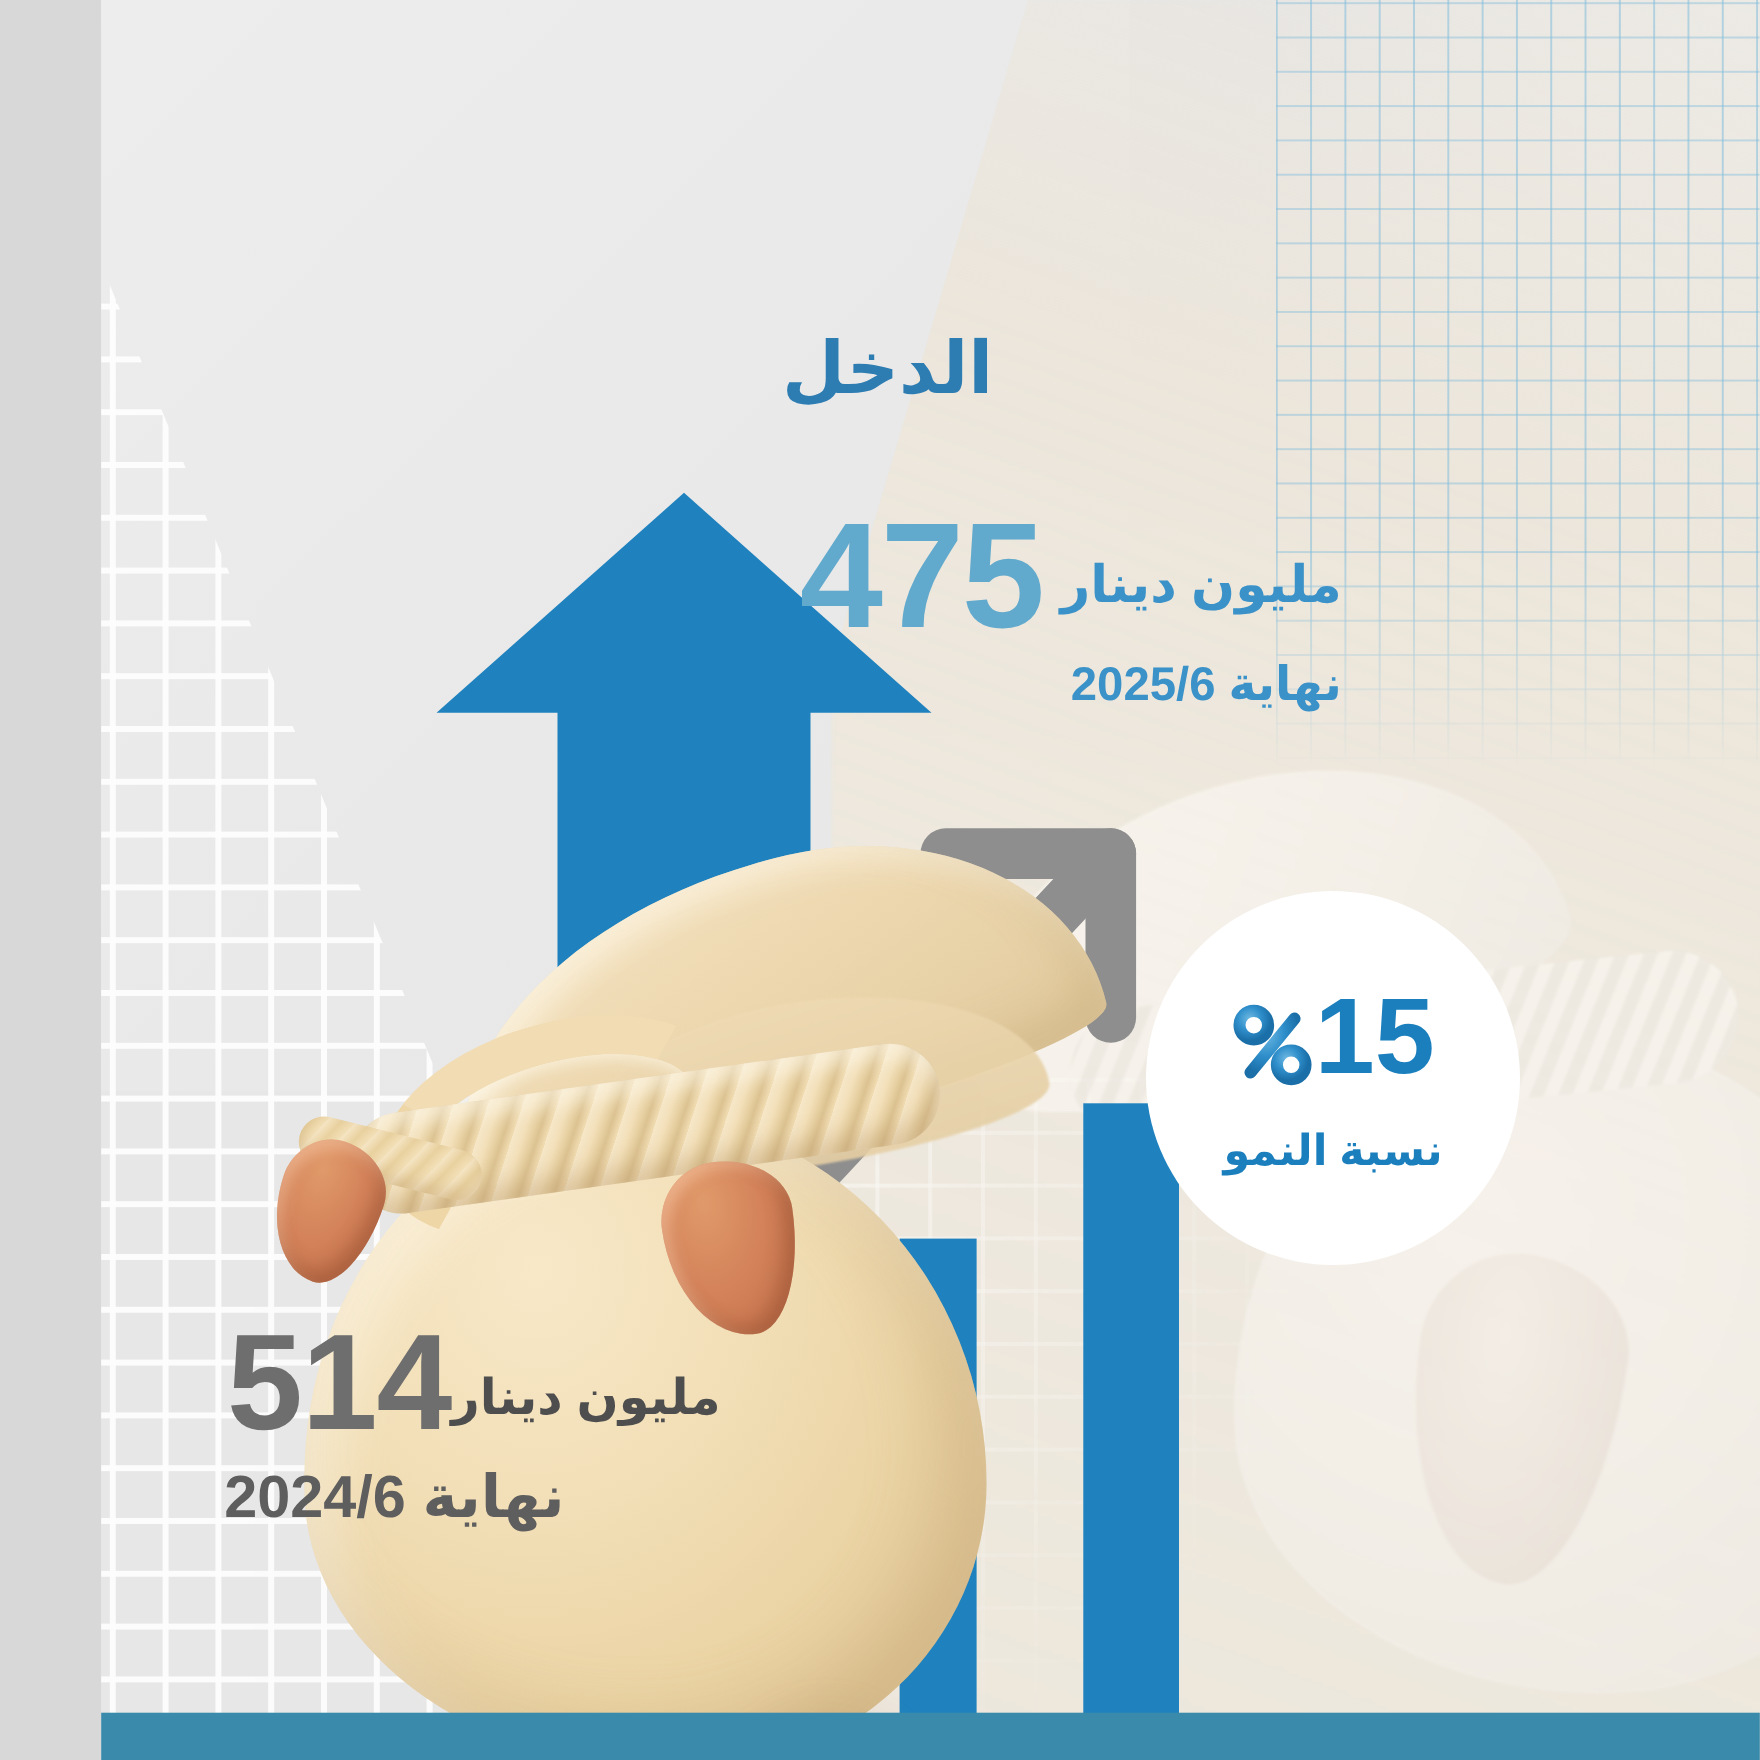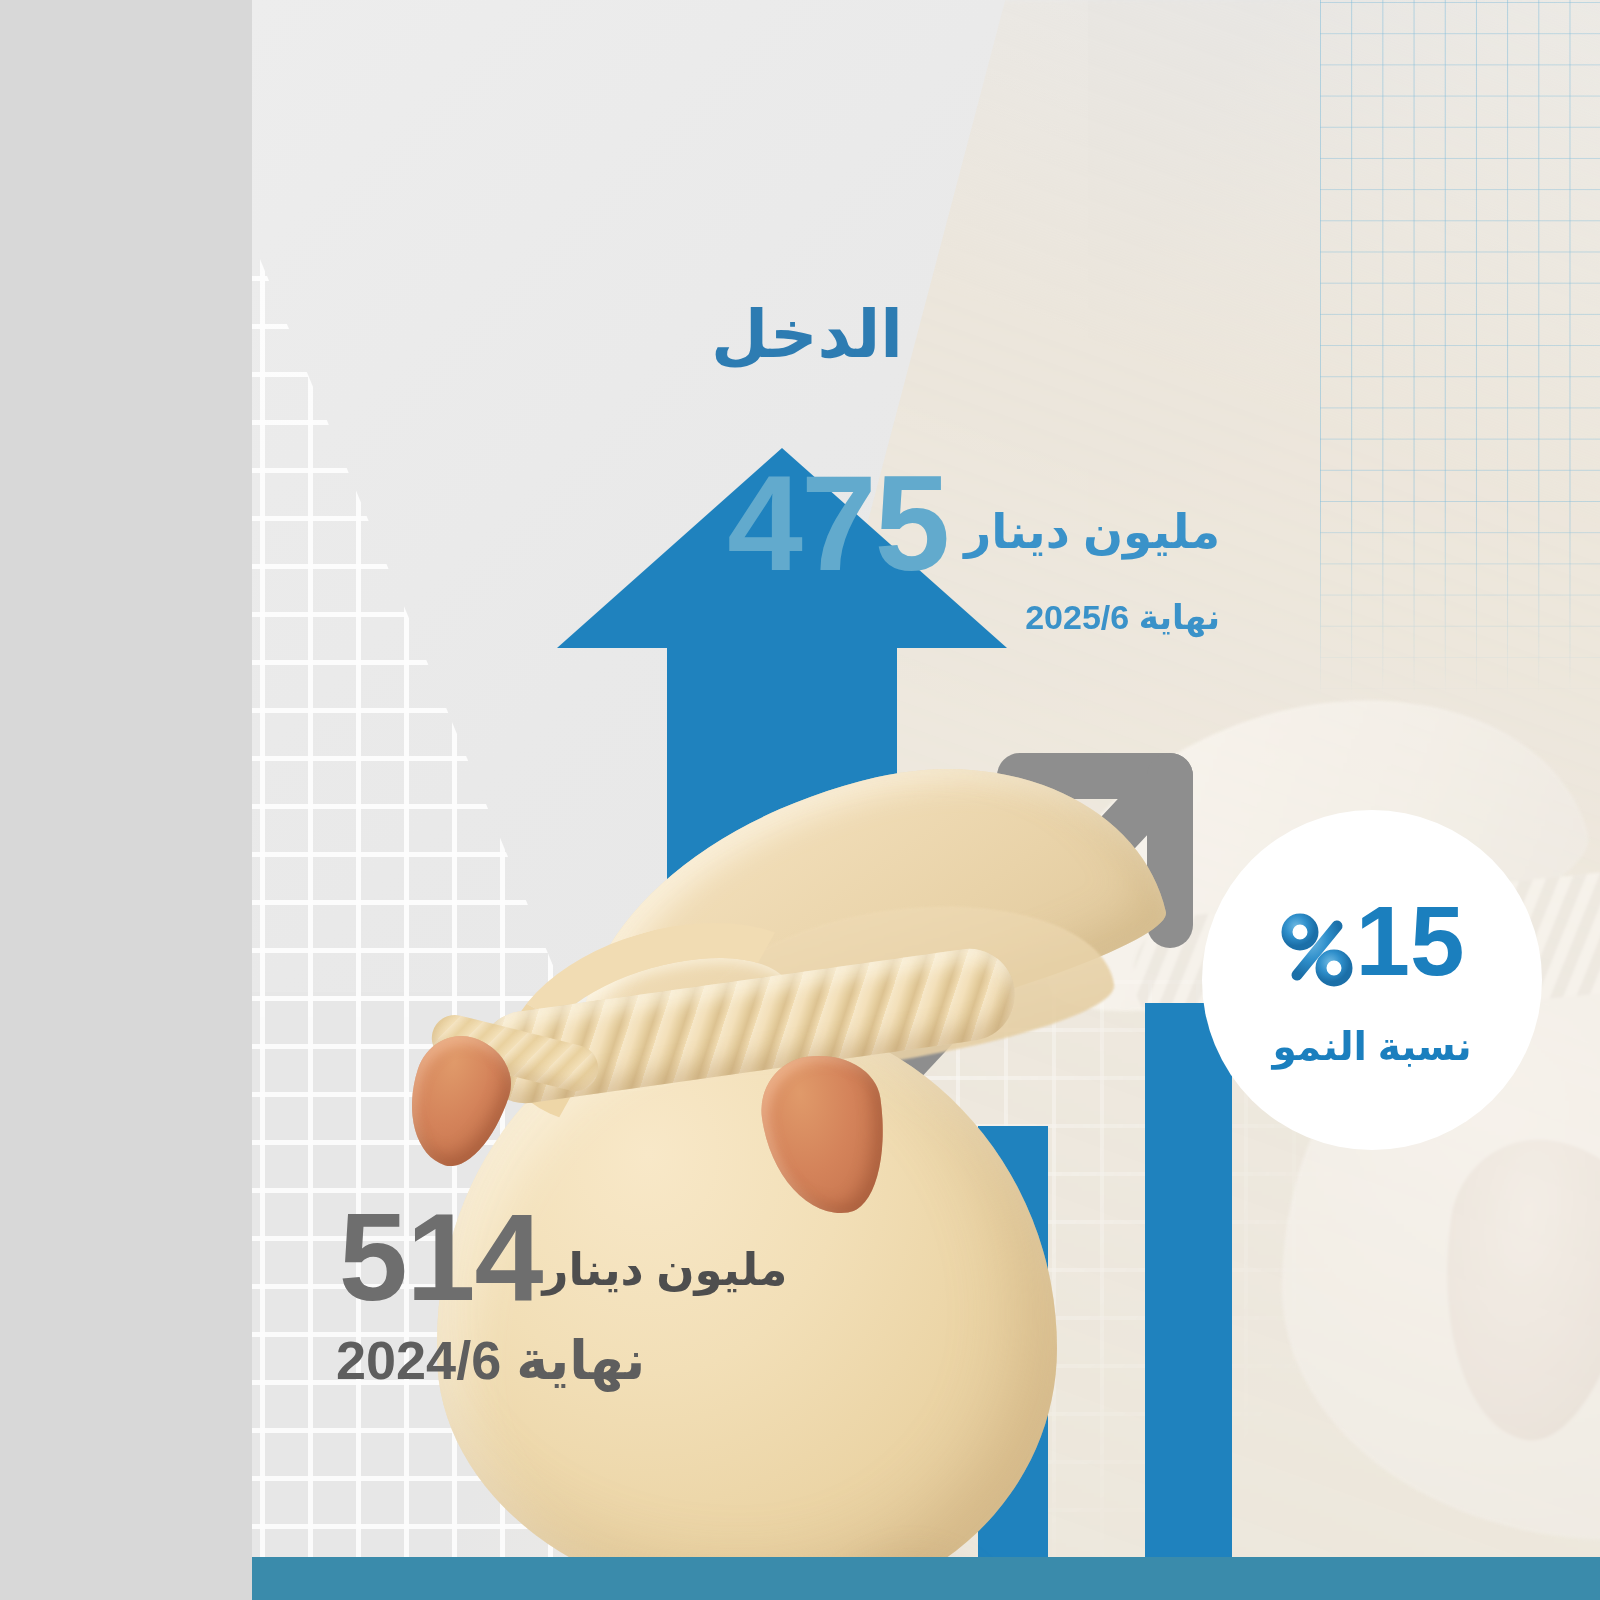--- a/index.html
+++ b/index.html
@@ -1,21 +1,21 @@
 <!DOCTYPE html>
 <html lang="ar" dir="rtl"><head>
 <meta charset="utf-8">
 <title>الدخل</title>
 <style>
   html,body{margin:0;padding:0;background:#d8d8d8;}
   *{box-sizing:border-box;}
 
   .stage{
     position:relative;
-    width:1348px;height:1600px;
+    width:1508px;height:1600px;
     overflow:hidden;
     background:#e6e5e4;
     font-family:"Liberation Sans","DejaVu Sans",sans-serif;
   }
 
   
   .bg-base{
     position:absolute;inset:0;
     background:
       linear-gradient(118deg,
@@ -220,26 +220,26 @@
     font-size:136px;font-weight:bold;color:#62aacd;line-height:1;
     letter-spacing:-2px;
   }
   .unit-2025{
     display:inline-block;vertical-align:middle;
     font-size:47px;font-weight:bold;color:#3a92c9;
     margin-inline-end:16px;position:relative;top:8px;
   }
   .date-2025{
     margin-top:6px;
-    font-size:34px;font-weight:bold;color:#3a92c9;
+    font-size:43px;font-weight:bold;color:#3a92c9;
     text-align:right;direction:rtl;
   }
 
   .block-2024{
-    position:absolute;left:84px;top:1195px;
+    position:absolute;left:112px;top:1195px;
     direction:rtl;text-align:right;white-space:nowrap;
     z-index:6;
   }
   .row-2024{display:block;}
   .num-514{
     display:inline-block;vertical-align:middle;
     font-size:124px;font-weight:bold;color:#6e6e6e;line-height:1;
     letter-spacing:-1px;
   }
   .unit-2024{

